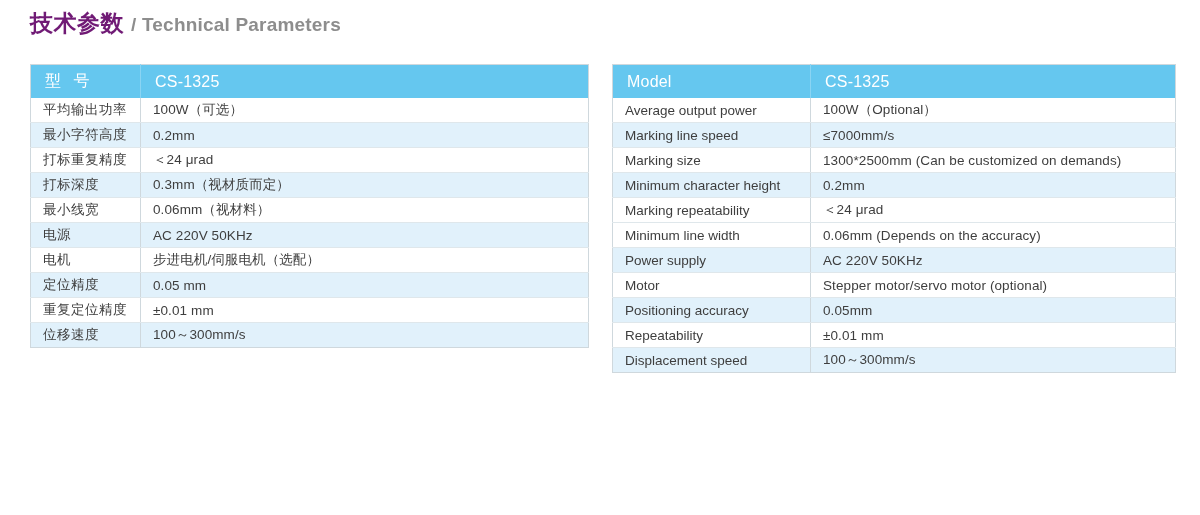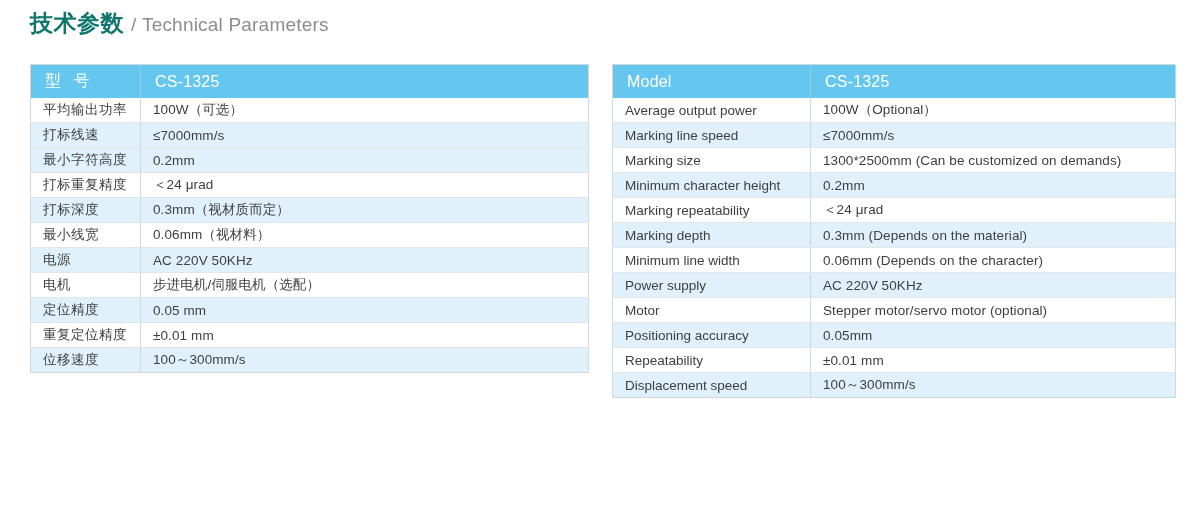--- a/index.html
+++ b/index.html
@@ -19,26 +19,26 @@
   #section-title {
     position: absolute;
     left: 30px;
     top: 12px;
     white-space: nowrap;
     line-height: 1;
   }
   #section-title .title-cn {
     font-size: 23px;
     font-weight: bold;
-    color: #0f766e;
+    color: #701a75;
     letter-spacing: 0.5px;
   }
   #section-title .title-en {
     font-size: 19px;
-    font-weight: normal;
+    font-weight: bold;
     color: #8d8d8d;
     margin-left: 7px;
     letter-spacing: 0.2px;
   }
 
   
   .spec-table {
     position: absolute;
     top: 64px;
     border-collapse: collapse;
@@ -130,24 +130,20 @@
       <th class="header-label">型 号</th>
       <th class="header-value">CS-1325</th>
     </tr>
   </thead>
   <tbody id="body-cn">
       <tr class="row-odd">
         <td class="cell-label-cn">平均输出功率</td>
         <td class="cell-value">100W（可选）</td>
       </tr>
       <tr class="row-even">
-        <td class="cell-label-cn">打标线速</td>
-        <td class="cell-value">≤7000mm/s</td>
-      </tr>
-      <tr class="row-even">
         <td class="cell-label-cn">最小字符高度</td>
         <td class="cell-value">0.2mm</td>
       </tr>
       <tr class="row-odd">
         <td class="cell-label-cn">打标重复精度</td>
         <td class="cell-value">＜24 μrad</td>
       </tr>
       <tr class="row-even">
         <td class="cell-label-cn">打标深度</td>
         <td class="cell-value">0.3mm（视材质而定）</td>
@@ -204,27 +200,23 @@
         <td class="cell-value">1300*2500mm (Can be customized on demands)</td>
       </tr>
       <tr class="row-even">
         <td class="cell-label-en">Minimum character height</td>
         <td class="cell-value">0.2mm</td>
       </tr>
       <tr class="row-odd">
         <td class="cell-label-en">Marking repeatability</td>
         <td class="cell-value">＜24 μrad</td>
       </tr>
-      <tr class="row-even">
-        <td class="cell-label-en">Marking depth</td>
-        <td class="cell-value">0.3mm (Depends on the material)</td>
-      </tr>
       <tr class="row-odd">
         <td class="cell-label-en">Minimum line width</td>
-        <td class="cell-value">0.06mm (Depends on the character)</td>
+        <td class="cell-value">0.06mm (Depends on the accuracy)</td>
       </tr>
       <tr class="row-even">
         <td class="cell-label-en">Power supply</td>
         <td class="cell-value">AC 220V 50KHz</td>
       </tr>
       <tr class="row-odd">
         <td class="cell-label-en">Motor</td>
         <td class="cell-value">Stepper motor/servo motor (optional)</td>
       </tr>
       <tr class="row-even">

